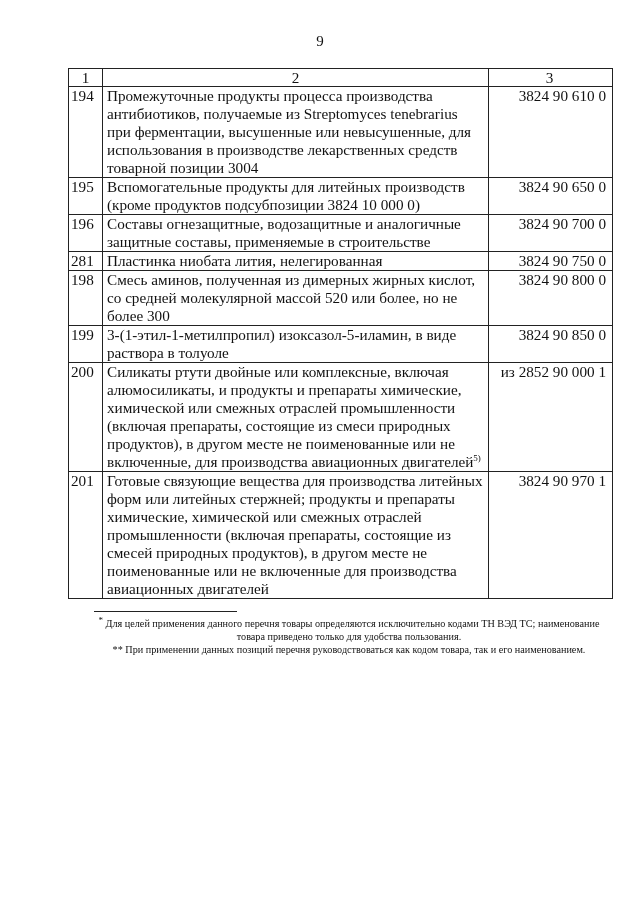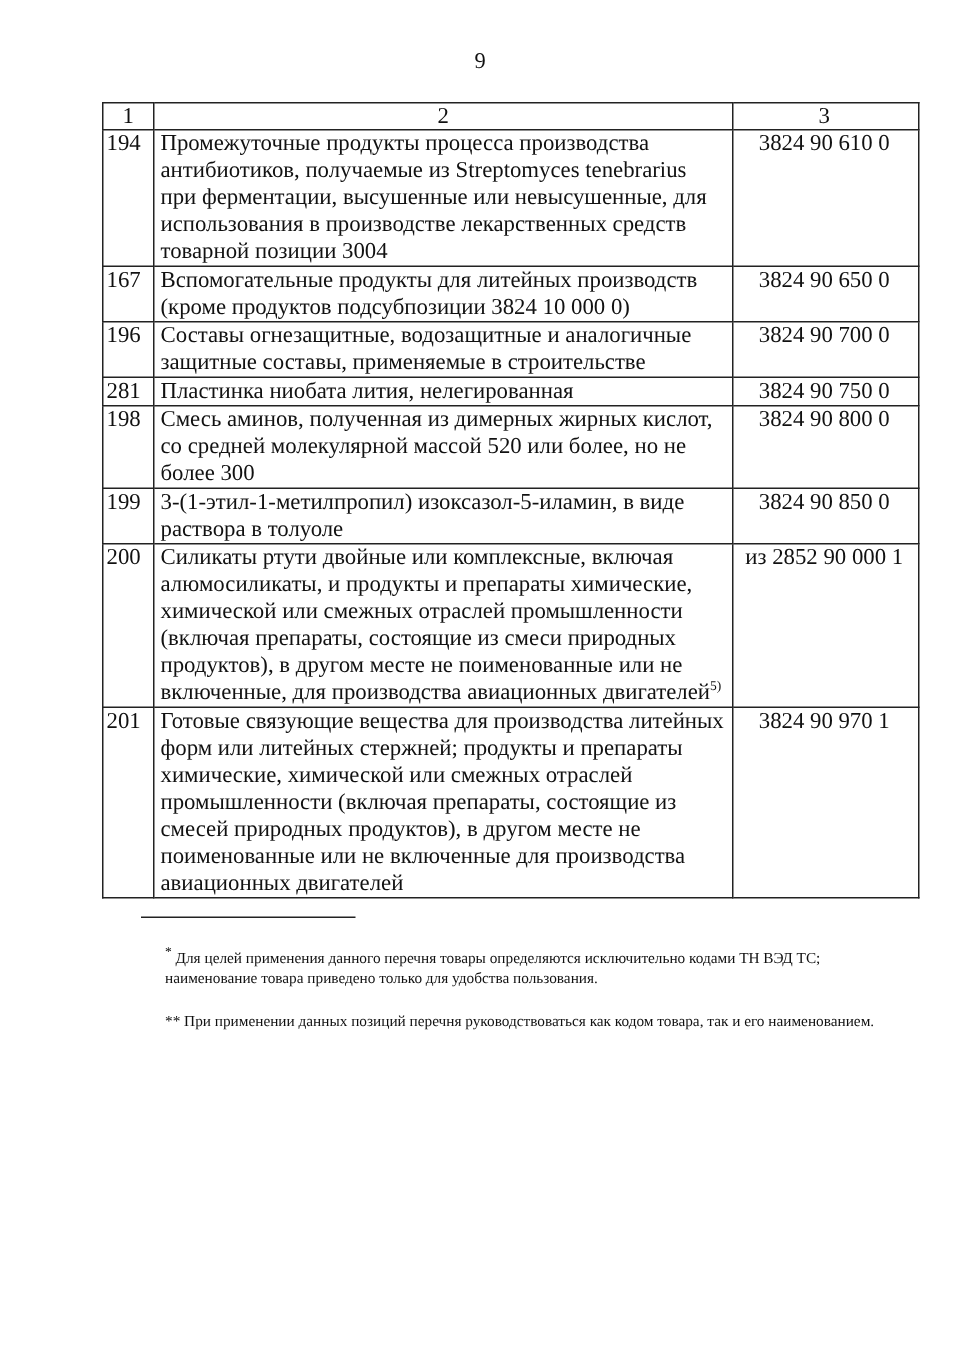--- a/index.html
+++ b/index.html
@@ -4,45 +4,45 @@
 <style>
   html, body { margin: 0; padding: 0; background: #ffffff; }
   body { width: 640px; height: 905px; position: relative; overflow: hidden;
          font-family: "Liberation Serif", "DejaVu Serif", serif; color: #111; }
   .page-num { position: absolute; top: 33px; left: 0; width: 640px; text-align: center; font-size: 15px; }
   table.list { position: absolute; top: 68px; left: 68px; width: 545px; border-collapse: collapse; font-size: 15.2px; line-height: 18px; }
   table.list td { border: 1px solid #222; vertical-align: top; padding: 0 4px; }
   table.list tr.head td { text-align: center; line-height: 17px; }
   td.c1 { width: 29px; padding: 0 2px !important; }
   td.c2 { width: 377px; }
-  td.c3 { text-align: center; padding-right: 6px !important; white-space: nowrap; }
+  td.c3 { text-align: right; padding-right: 6px !important; white-space: nowrap; }
   sup { font-size: 9px; line-height: 0; }
   .fn-line { position: absolute; top: 611px; left: 94px; width: 143px; border-top: 1px solid #222; }
   .footnotes { position: absolute; top: 617px; left: 94px; width: 510px; font-size: 10.2px; line-height: 13px; }
-  .footnotes p { margin: 16px; }
+  .footnotes p { margin: 0; text-align: center; }
 </style>
 </head>
 <body>
 
 <div class="page-num">9</div>
 
 <table class="list">
   <tbody>
       <tr class="head">
     <td class="c1">1</td>
     <td class="c2">2</td>
     <td class="c3" style="text-align:center">3</td>
   </tr>
   <tr>
     <td class="c1">194</td>
     <td class="c2">Промежуточные продукты процесса производства антибиотиков, получаемые из Streptomyces tenebrarius при ферментации, высушенные или невысушенные, для использования в производстве лекарственных средств товарной позиции 3004</td>
     <td class="c3">3824 90 610 0</td>
   </tr>
   <tr>
-    <td class="c1">167</td>
+    <td class="c1">195</td>
     <td class="c2">Вспомогательные продукты для литейных производств (кроме продуктов подсубпозиции 3824 10 000 0)</td>
     <td class="c3">3824 90 650 0</td>
   </tr>
   <tr>
     <td class="c1">196</td>
     <td class="c2">Составы огнезащитные, водозащитные и аналогичные защитные составы, применяемые в строительстве</td>
     <td class="c3">3824 90 700 0</td>
   </tr>
   <tr>
     <td class="c1">281</td>

